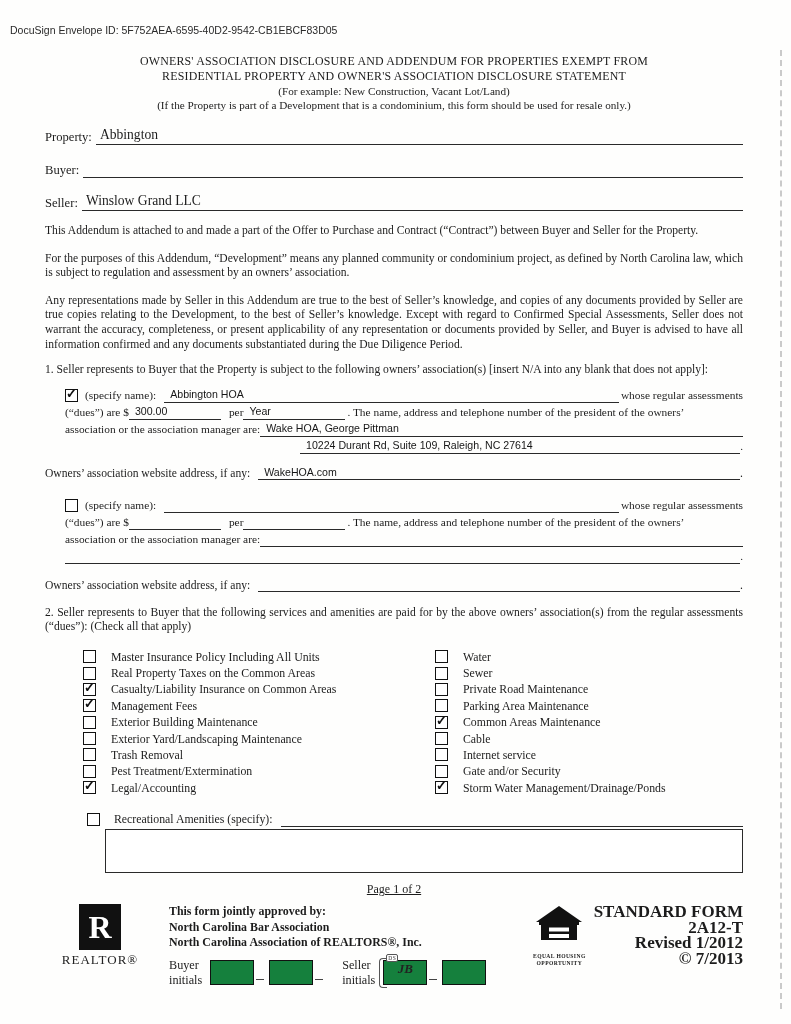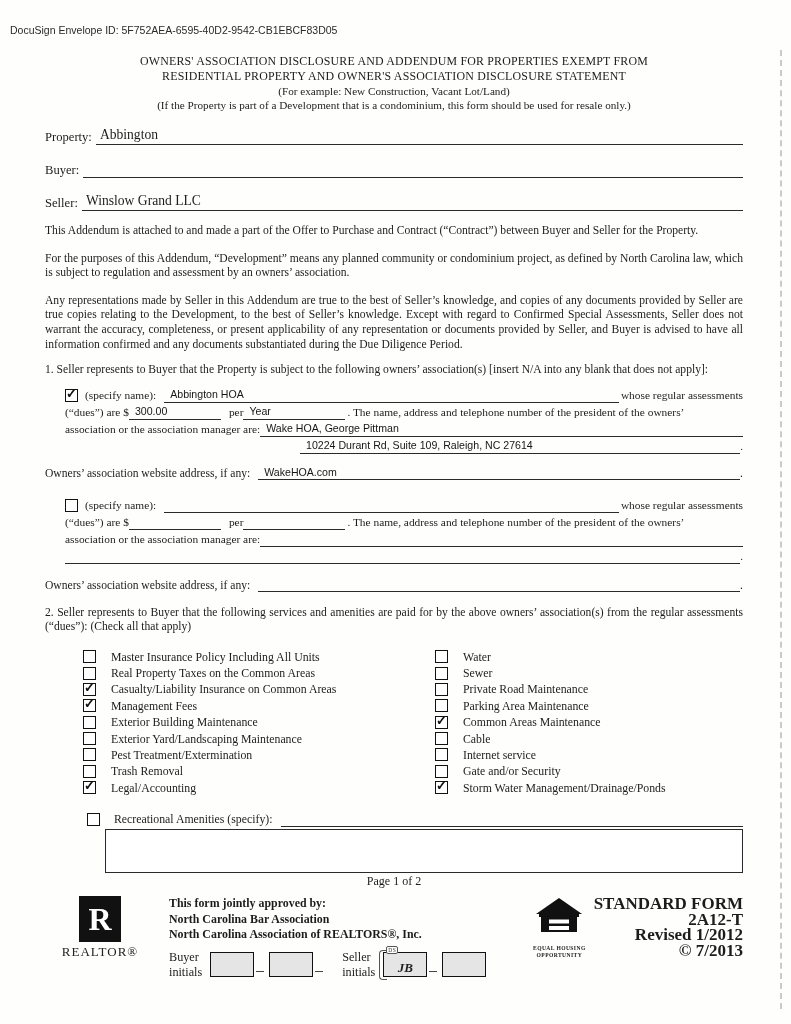--- a/index.html
+++ b/index.html
@@ -49,36 +49,36 @@
   
   .amenities{display:flex;margin-top:14px;font-size:11.8px;}
   .am-col-left{margin-left:38px;width:352px;}
   .am-col-right{flex:1;}
   .am-row{display:flex;align-items:center;gap:15px;height:16.4px;}
   .am-label{white-space:nowrap;}
 
   .rec-row{display:flex;align-items:flex-end;font-size:11.8px;margin-top:15px;margin-left:42px;text-align:right;}
   .rec-box{margin-left:60px;margin-top:2px;height:42px;border:1.3px solid #2a2a2a;background:#fff;}
 
-  .pagenum{text-align:center;font-size:12px;margin-top:1px;}
+  .pagenum{text-align:center;font-size:12px;margin-top:9px;text-decoration:underline;}
 
   
   .footer{display:flex;align-items:flex-start;margin-top:7px;}
   .realtor{margin-left:12px;width:86px;text-align:center;flex:none;}
   .realtor-box{width:42px;height:46px;background:#111;margin:0 auto;
     display:flex;align-items:center;justify-content:center;}
   .realtor-r{color:#fff;font-weight:bold;font-size:32px;font-family:"Liberation Serif",serif;
     line-height:1;}
   .realtor-cap{font-size:13px;letter-spacing:1px;margin-top:2px;color:#222;}
   .mid{margin-left:26px;}
   .approved{font-weight:bold;font-size:11.9px;line-height:15.5px;}
   .initials-row{display:flex;align-items:center;margin-top:7px;font-size:12.2px;}
   .ini-label{margin-right:8px;}
-  .ini-box{width:42px;height:23px;border:1.7px solid #111;background:#e5e5e5;flex:none;
-    position:relative;display:flex;align-items:flex-end;justify-content:center;}
+  .ini-box{width:42px;height:23px;border:1.7px solid #111;background:#15803d;flex:none;
+    position:relative;display:flex;align-items:flex-start;justify-content:center;}
   .ini-dash{width:8px;border-bottom:1.2px solid #444;margin:0 5px 0 2px;height:14px;flex:none;}
   .ini-gap{width:14px;flex:none;}
   .ini-value{font-style:italic;font-size:13px;font-weight:bold;color:#222;
     font-family:"Liberation Serif",serif;}
   .ds-tab{position:absolute;top:-7px;left:2px;font-size:5.5px;letter-spacing:.5px;
     color:#333;border:1px solid #555;border-radius:2px;padding:0 1px;background:#fff;}
   .ds-bracket{position:absolute;left:-5px;top:-3px;bottom:-4px;width:7px;
     border:1.2px solid #555;border-right:none;border-radius:4px 0 0 4px;}
   .eho{margin-left:42px;width:62px;text-align:center;flex:none;margin-top:2px;}
   .eho-cap{font-size:5.6px;font-weight:bold;letter-spacing:.4px;line-height:6.5px;color:#222;margin-top:1px;}
@@ -203,25 +203,25 @@
           <div class="am-row">
             <span class="cb"></span>
             <span class="am-label">Exterior Building Maintenance</span>
           </div>
           <div class="am-row">
             <span class="cb"></span>
             <span class="am-label">Exterior Yard/Landscaping Maintenance</span>
           </div>
           <div class="am-row">
             <span class="cb"></span>
+            <span class="am-label">Trash Removal</span>
+          </div>
+          <div class="am-row">
+            <span class="cb"></span>
             <span class="am-label">Pest Treatment/Extermination</span>
-          </div>
-          <div class="am-row">
-            <span class="cb"></span>
-            <span class="am-label">Trash Removal</span>
           </div>
           <div class="am-row">
             <span class="cb checked"></span>
             <span class="am-label">Legal/Accounting</span>
           </div>
         </div>
       <div class="am-col-right">
           <div class="am-row">
             <span class="cb"></span>
             <span class="am-label">Water</span>

